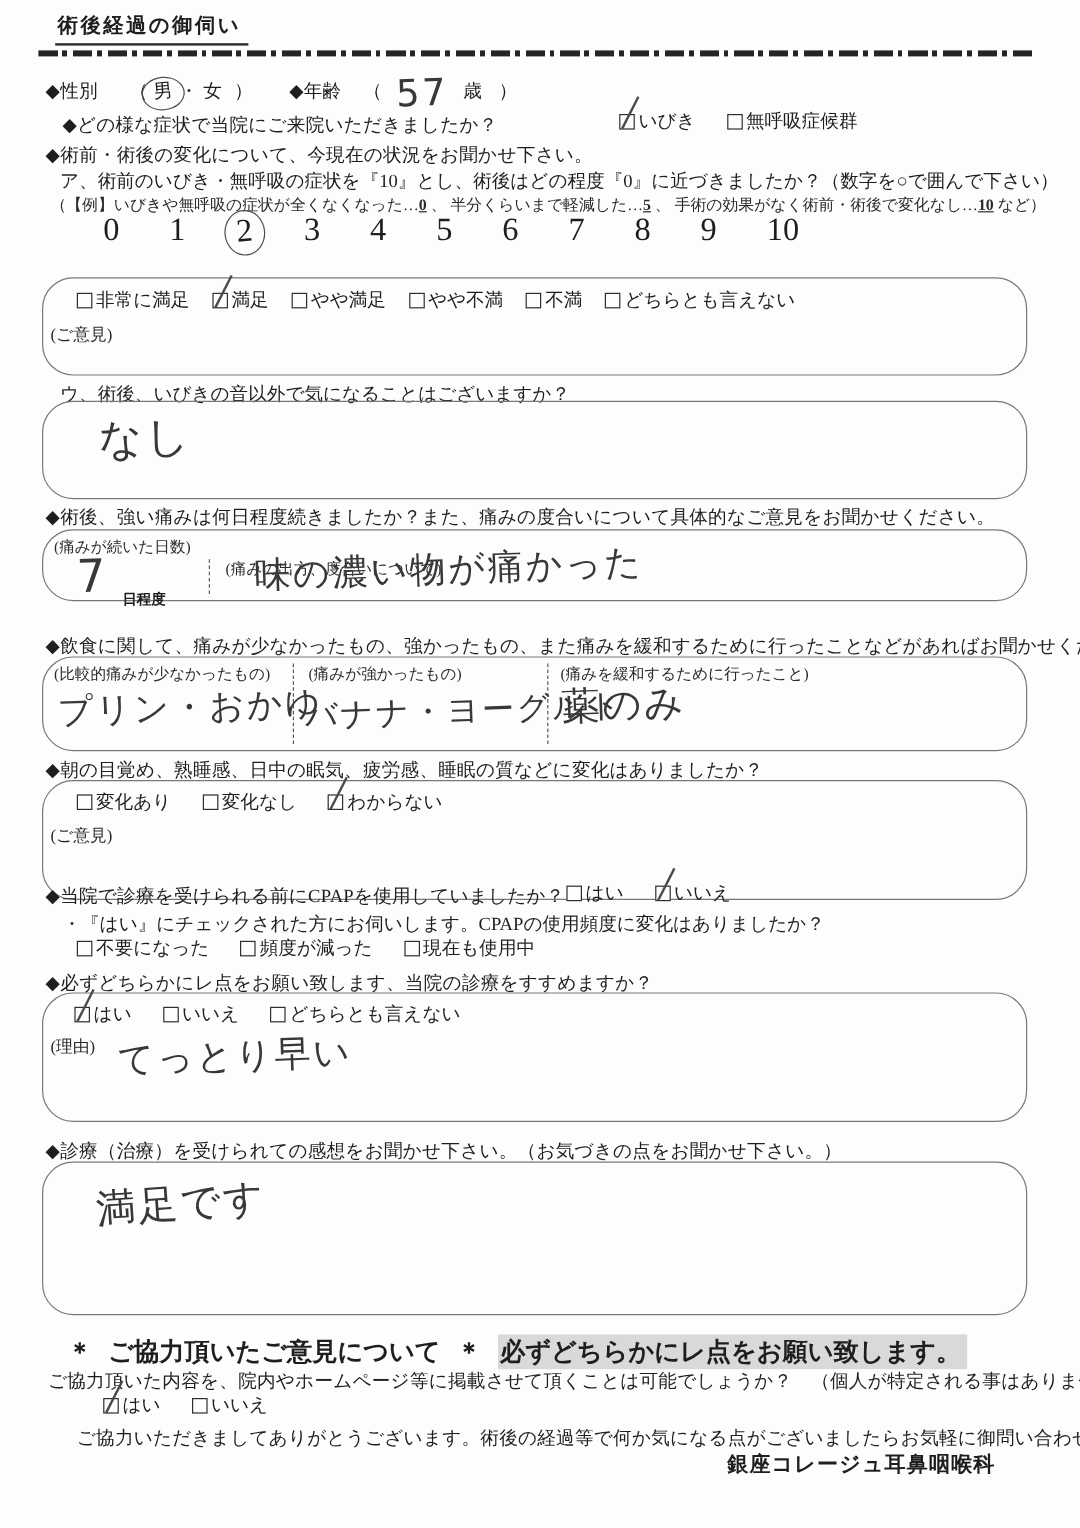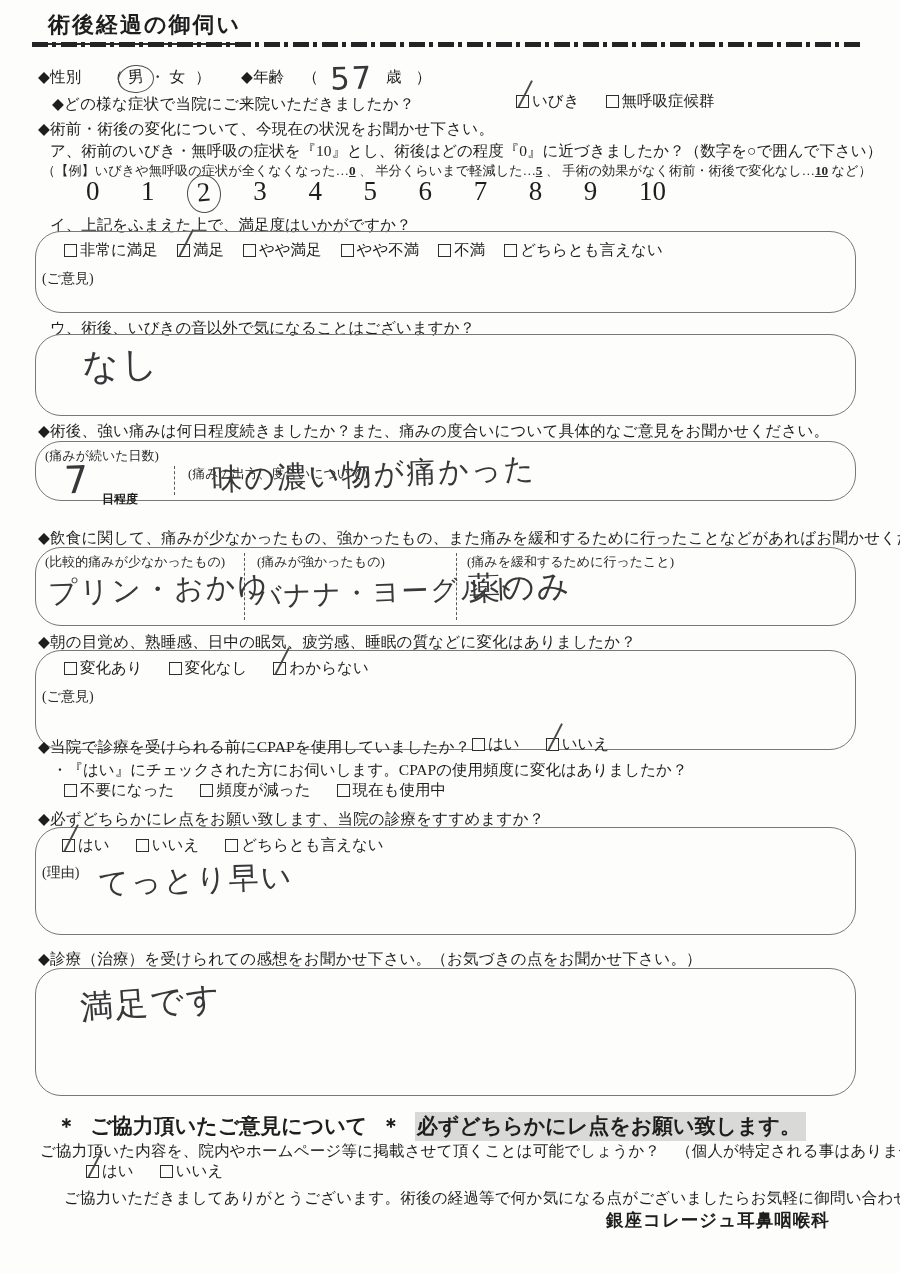--- a/index.html
+++ b/index.html
@@ -7,21 +7,21 @@
   .page {
     position:relative; width:900px; height:1273px; margin:0 auto;
     background:#fdfdfc; color:#1e1e1e; overflow:hidden;
     font-family:"Liberation Serif","DejaVu Serif",serif;
   }
   .abs { position:absolute; }
   .q  { font-size:15.5px; letter-spacing:0.2px; white-space:nowrap; }
   .sub{ font-size:15.5px; white-space:nowrap; }
   .small { font-size:13.2px; color:#2a2a2a; white-space:nowrap; }
   .title {
-    position:absolute; left:46px; top:10px; font-size:22px; font-weight:bold;
+    position:absolute; left:46px; top:10px; font-size:17px; font-weight:bold;
     letter-spacing:2px; border-bottom:2.2px solid #2b2b2b; padding:0 6px 3px 2px;
   }
   .dashrule {
     position:absolute; left:32px; top:42px; width:828px; height:5px;
     background:repeating-linear-gradient(90deg,#242424 0 16px,transparent 16px 20px,#242424 20px 24px,transparent 24px 29px);
   }
   .box {
     position:absolute; left:35px; width:821px;
     border:1.5px solid #787878; border-radius:26px; background:transparent;
   }
@@ -99,21 +99,20 @@
       <span class="oval">2</span>
       <span>3</span>
       <span>4</span>
       <span>5</span>
       <span>6</span>
       <span>7</span>
       <span>8</span>
       <span>9</span>
       <span>10</span>
     </div>
-  <div class="abs sub" style="left:50px; top:215px;">イ、上記をふまえた上で、満足度はいかがですか？</div>
 
   <div class="box" style="top:231px; height:82px;">
     <div class="abs opts tight" style="left:28px; top:8px;">
         <span class="cb-item">
           <span class="checkbox"></span>
           <span class="cb-label">非常に満足</span>
         </span>
         <span class="cb-item">
           <span class="checkbox checked"></span>
           <span class="cb-label">満足</span>

